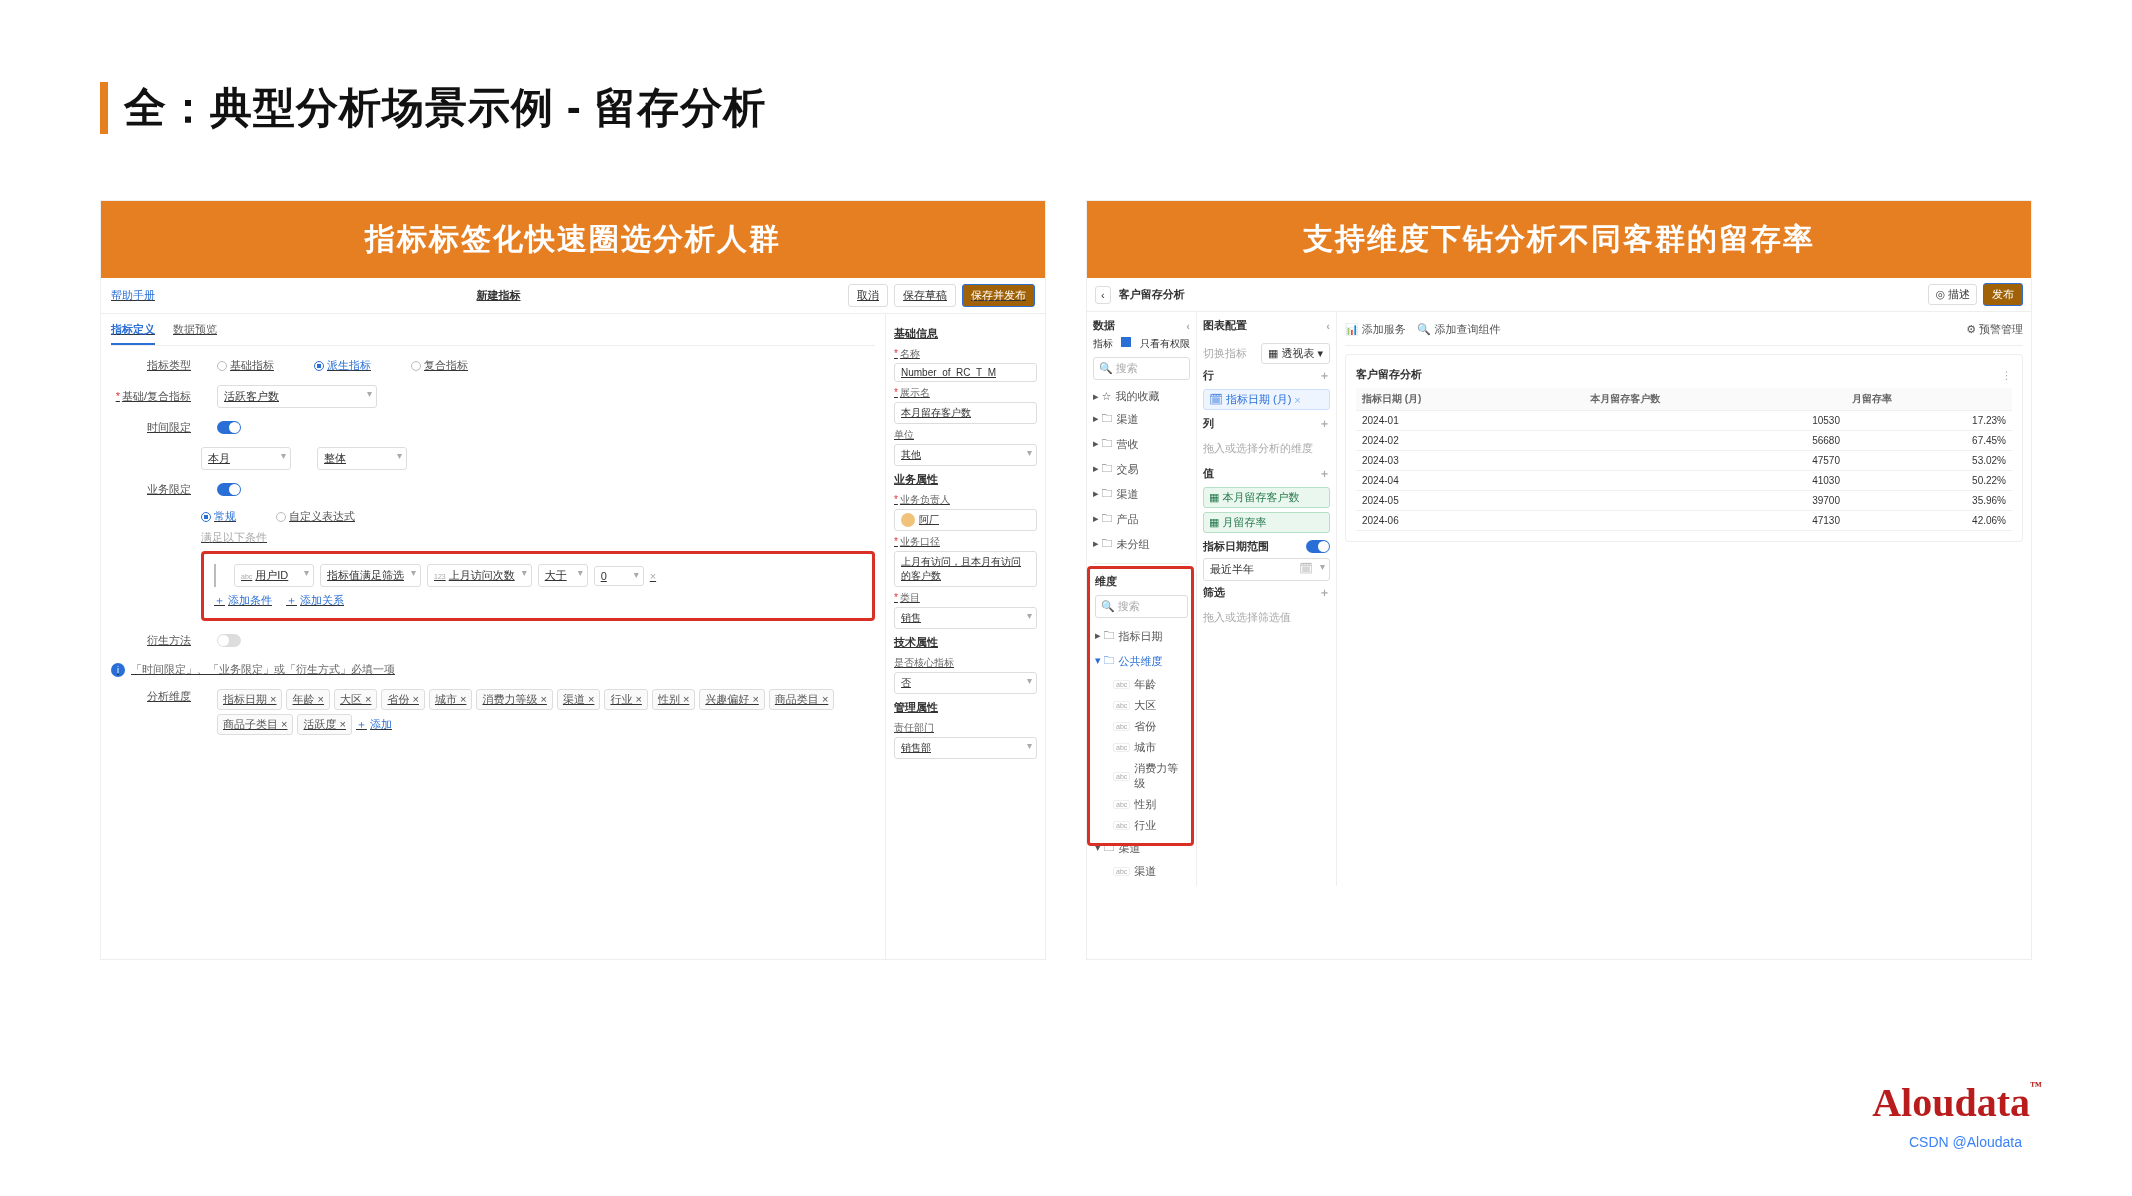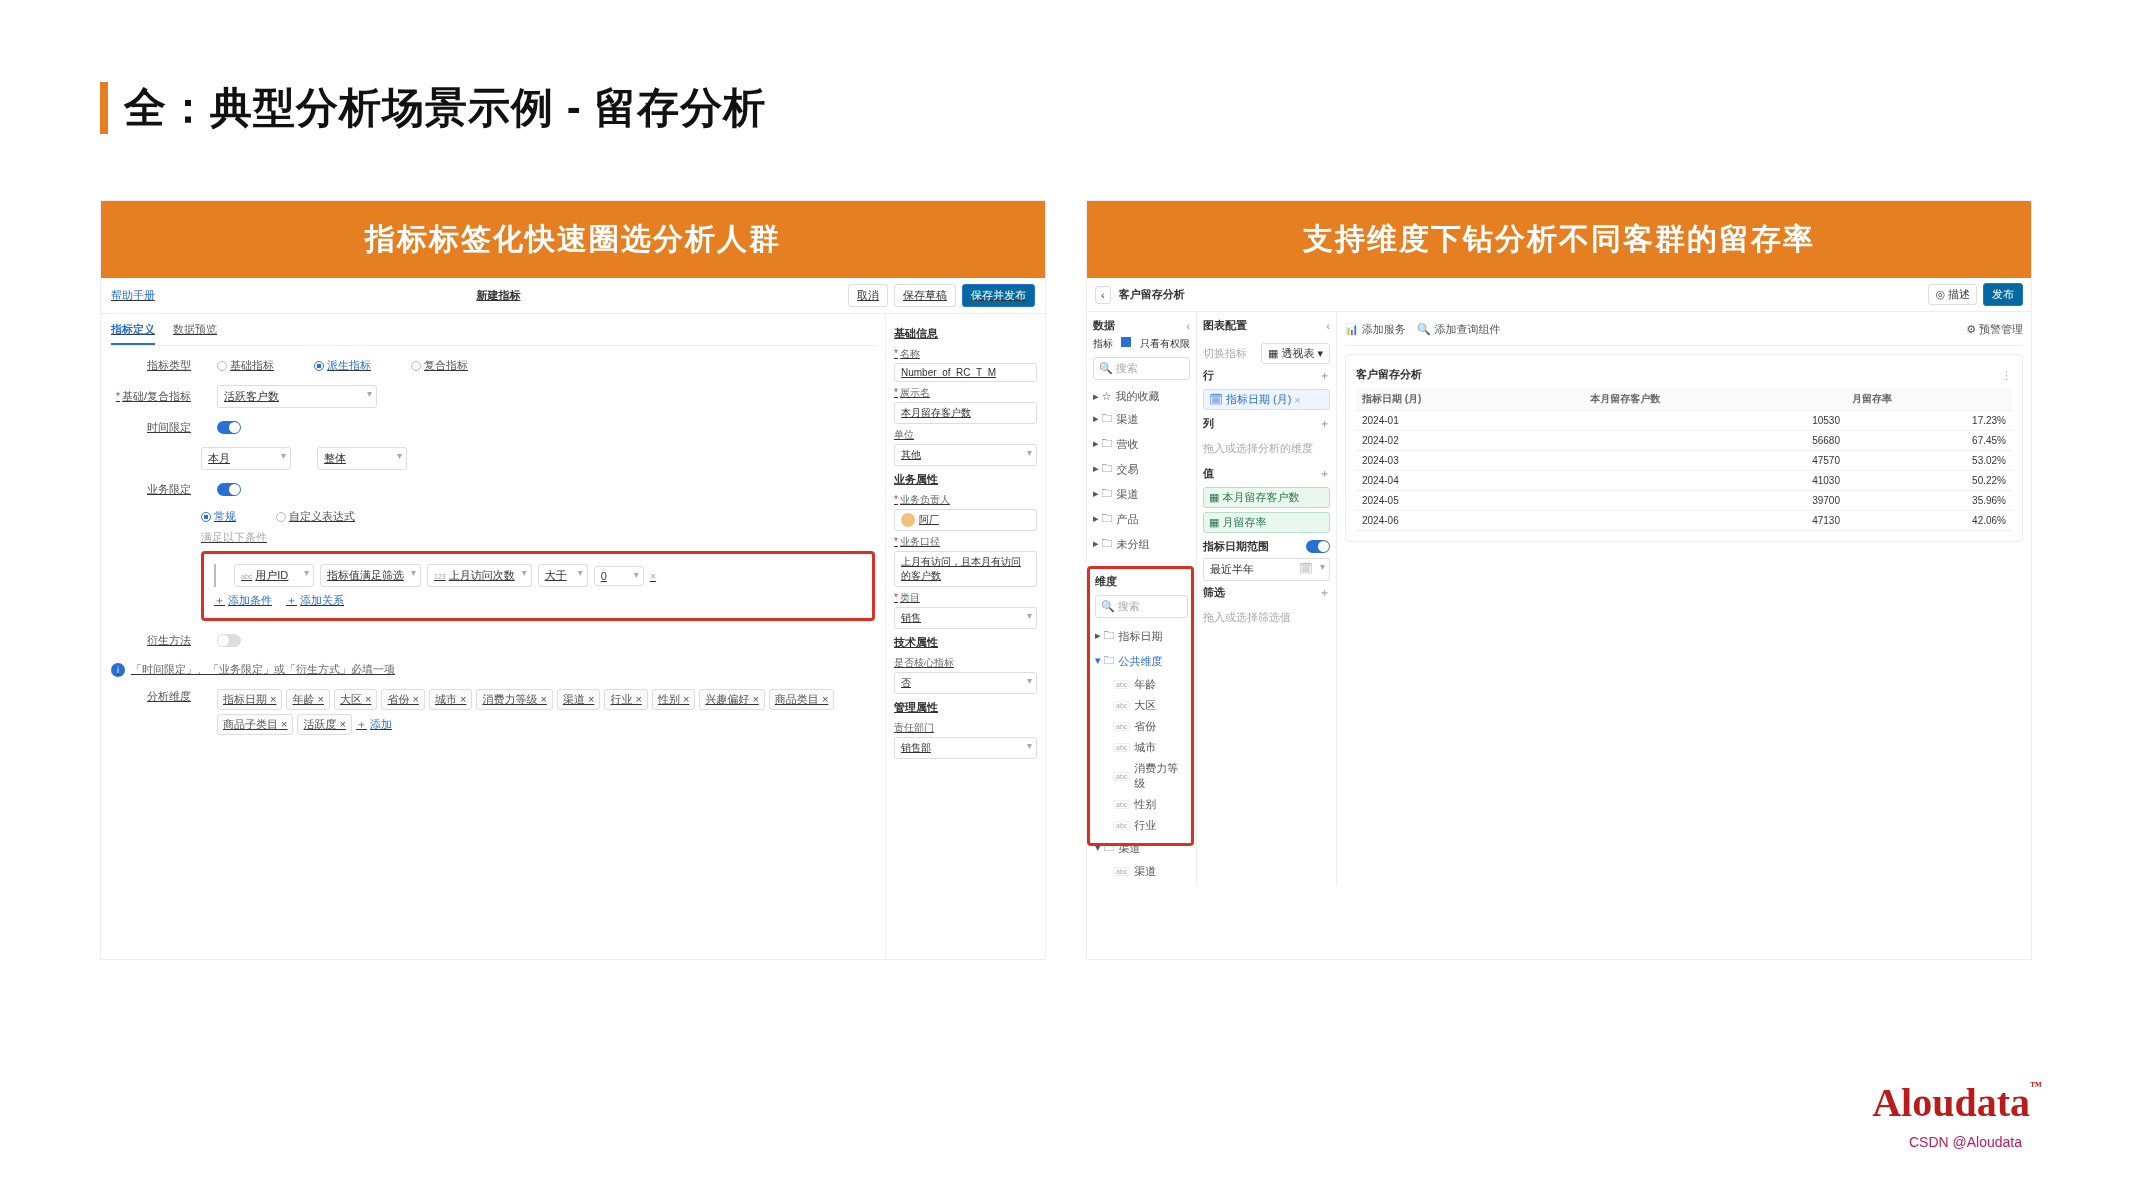--- a/index.html
+++ b/index.html
@@ -11,21 +11,21 @@
   .panels { display: flex; gap: 40px; height: 760px; border-radius: 18px; }
   .panel { flex: 1; border: 1px solid #eee; display: flex; flex-direction: column; min-width: 0; }
   .panel-header { background: #e67e22; color: #fff; text-align: center; font-size: 30px; font-weight: 700; padding: 18px 0; letter-spacing: 2px; }
   .panel-body { flex: 1; background: #fff; position: relative; overflow: hidden; font-size: 11px; color: #333; }
   
   .lp-wrap { display: flex; flex-direction: column; height: 100%; text-decoration: underline; }
   .lp-top { display: flex; align-items: center; padding: 6px 10px; border-bottom: 1px solid #eee; }
   .lp-help { color: #2a6fd6; }
   .lp-title-c { flex: 1; text-align: center; font-weight: 600; }
   .lp-btn { border: 1px solid #ddd; padding: 3px 8px; border-radius: 3px; margin-left: 6px; background: #fff; }
-  .lp-btn.primary { background: #0369a1; border-color: #2a6fd6; color: #fff; }
+  .lp-btn.primary { background: #a16207; border-color: #2a6fd6; color: #fff; }
   .lp-main { display: flex; flex: 1; min-height: 0; }
   .lp-left { flex: 1; padding: 0 10px 10px; min-width: 0; }
   .lp-right { width: 160px; border-left: 1px solid #eee; padding: 8px; font-size: 10px; }
   .tabs { display: flex; gap: 18px; border-bottom: 1px solid #eee; padding: 8px 0 0; }
   .tab { padding-bottom: 6px; color: #666; }
   .tab.active { color: #2a6fd6; border-bottom: 2px solid #2a6fd6; font-weight: 600; }
   .form-row { display: flex; align-items: center; gap: 26px; margin-top: 12px; }
   .form-label { width: 80px; text-align: right; color: #555; }
   .req::before { content: "*"; color: #d33; margin-right: 2px; }
   .radio { display: inline-flex; align-items: center; gap: 3px; margin-right: 14px; color: #555; }
@@ -68,21 +68,21 @@
   .tool-row { display:flex; gap:12px; padding:4px 0 8px; border-bottom:1px solid #eee; margin-bottom:8px; color:#555; }
   .tool-link { display:inline-flex; align-items:center; gap:3px; }
   .table-hd { font-weight:700; margin:4px 0 6px; }
   table.data { width:100%; border-collapse:collapse; font-size:10px; }
   table.data th, table.data td { padding:4px 6px; border-bottom:1px solid #f0f0f0; }
   table.data th { text-align:left; color:#666; font-weight:600; background:#fafafa; }
   table.data td.num { text-align:right; }
   .red-box2 { border:3px solid #d93025; border-radius:4px; position:absolute; }
   .logo { position:absolute; right:90px; bottom:70px; font-size:40px; font-weight:700; color:#b91c1c; font-family: Georgia, "Times New Roman", serif; }
   .logo sup { font-size:12px; vertical-align:top; }
-  .watermark { position:absolute; right:110px; bottom:46px; font-size:14px; color:#be185d; }
+  .watermark { position:absolute; right:110px; bottom:46px; font-size:14px; color:#3b82f6; }
   .pill { border:1px solid #ddd; border-radius:3px; padding:2px 6px; display:inline-flex; align-items:center; gap:3px; }
   .light { color:#aaa; }
   .mt6 { margin-top:6px; }
   .flex-sp { display:flex; justify-content:space-between; align-items:center; }
   .sec-line { border-top:1px solid #eee; margin:6px 0; }
   .plus { color:#aaa; }
   .dim-tree { position:relative; padding:4px 2px 4px 2px; }
 </style>
 </head>
 <body>

